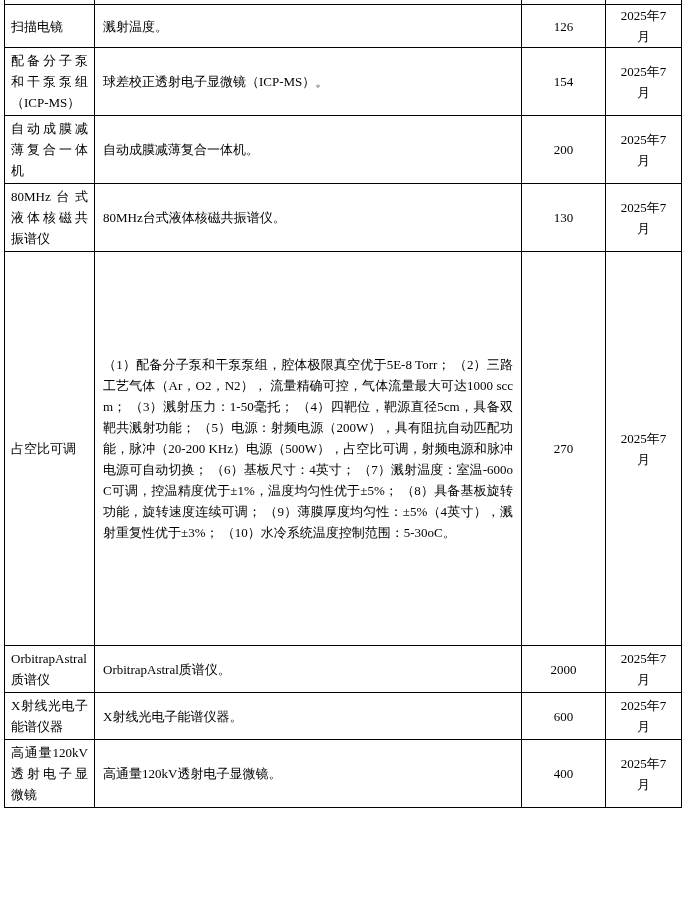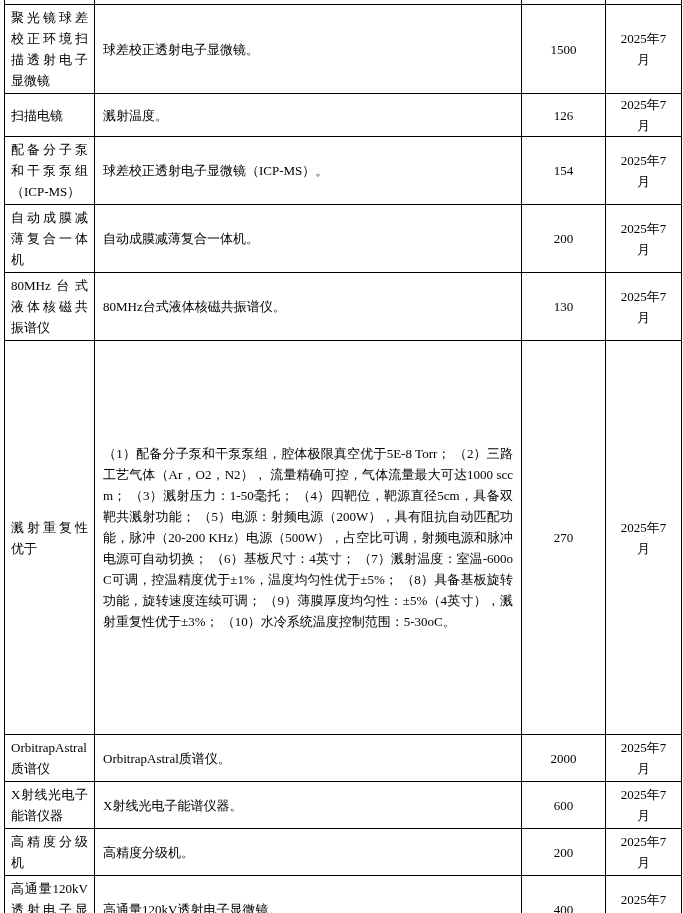--- a/index.html
+++ b/index.html
@@ -52,26 +52,20 @@
     <col style="width:84px">
     <col style="width:76px">
   </colgroup>
   <tbody>
     <tr class="partial-top">
       <td class="c-name"></td>
       <td class="c-desc"></td>
       <td class="c-amount"></td>
       <td class="c-date"></td>
     </tr>
-    <tr style="height: 83px;">
-    <td class="c-name">聚光镜球差校正环境扫描透射电子显微镜</td>
-    <td class="c-desc">球差校正透射电子显微镜。</td>
-    <td class="c-amount">1500</td>
-    <td class="c-date">2025年7月</td>
-  </tr>
       <tr style="height: 42px;">
     <td class="c-name">扫描电镜</td>
     <td class="c-desc">溅射温度。</td>
     <td class="c-amount">126</td>
     <td class="c-date">2025年7月</td>
   </tr>
       <tr style="height: 64px;">
     <td class="c-name">配备分子泵和干泵泵组（ICP-MS）</td>
     <td class="c-desc">球差校正透射电子显微镜（ICP-MS）。</td>
     <td class="c-amount">154</td>
@@ -83,43 +77,37 @@
     <td class="c-amount">200</td>
     <td class="c-date">2025年7月</td>
   </tr>
       <tr style="height: 64px;">
     <td class="c-name">80MHz台式液体核磁共振谱仪</td>
     <td class="c-desc">80MHz台式液体核磁共振谱仪。</td>
     <td class="c-amount">130</td>
     <td class="c-date">2025年7月</td>
   </tr>
       <tr style="height: 394px;">
-    <td class="c-name">溅射重复性优于</td>
+    <td class="c-name">占空比可调</td>
     <td class="c-desc">（1）配备分子泵和干泵泵组，腔体极限真空优于5E-8 Torr； （2）三路工艺气体（Ar，O2，N2）， 流量精确可控，气体流量最大可达1000 sccm； （3）溅射压力：1-50毫托； （4）四靶位，靶源直径5cm，具备双靶共溅射功能； （5）电源：射频电源（200W），具有阻抗自动匹配功能，脉冲（20-200 KHz）电源（500W），占空比可调，射频电源和脉冲电源可自动切换； （6）基板尺寸：4英寸； （7）溅射温度：室温-600oC可调，控温精度优于±1%，温度均匀性优于±5%； （8）具备基板旋转功能，旋转速度连续可调； （9）薄膜厚度均匀性：±5%（4英寸），溅射重复性优于±3%； （10）水冷系统温度控制范围：5-30oC。</td>
     <td class="c-amount">270</td>
     <td class="c-date">2025年7月</td>
   </tr>
       <tr style="height: 45px; border-radius: 14px;">
     <td class="c-name">OrbitrapAstral质谱仪</td>
     <td class="c-desc">OrbitrapAstral质谱仪。</td>
     <td class="c-amount">2000</td>
     <td class="c-date">2025年7月</td>
   </tr>
       <tr style="height: 43px;">
     <td class="c-name">X射线光电子能谱仪器</td>
     <td class="c-desc">X射线光电子能谱仪器。</td>
     <td class="c-amount">600</td>
     <td class="c-date">2025年7月</td>
   </tr>
-      <tr style="height: 42px;">
-    <td class="c-name">高精度分级机</td>
-    <td class="c-desc">高精度分级机。</td>
-    <td class="c-amount">200</td>
-    <td class="c-date">2025年7月</td>
-  </tr>
       <tr style="height: 62px;">
     <td class="c-name">高通量120kV透射电子显微镜</td>
     <td class="c-desc">高通量120kV透射电子显微镜。</td>
     <td class="c-amount">400</td>
     <td class="c-date">2025年7月</td>
   </tr>
   </tbody>
 </table>
 
 </body></html>

